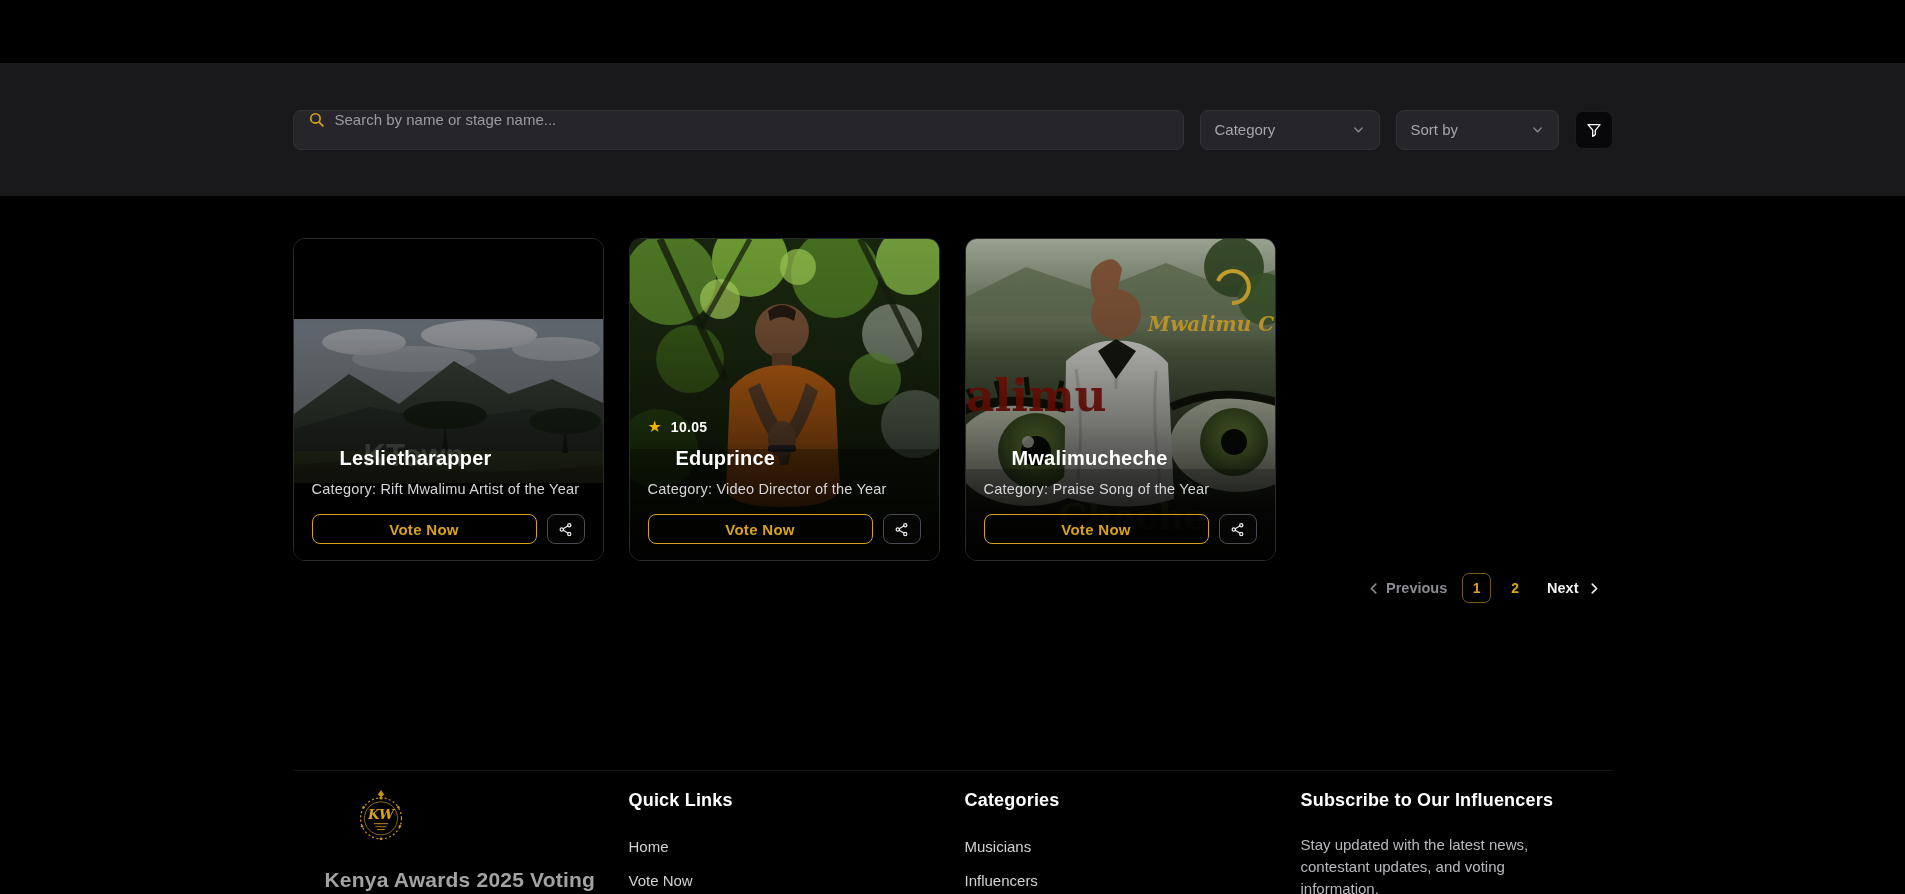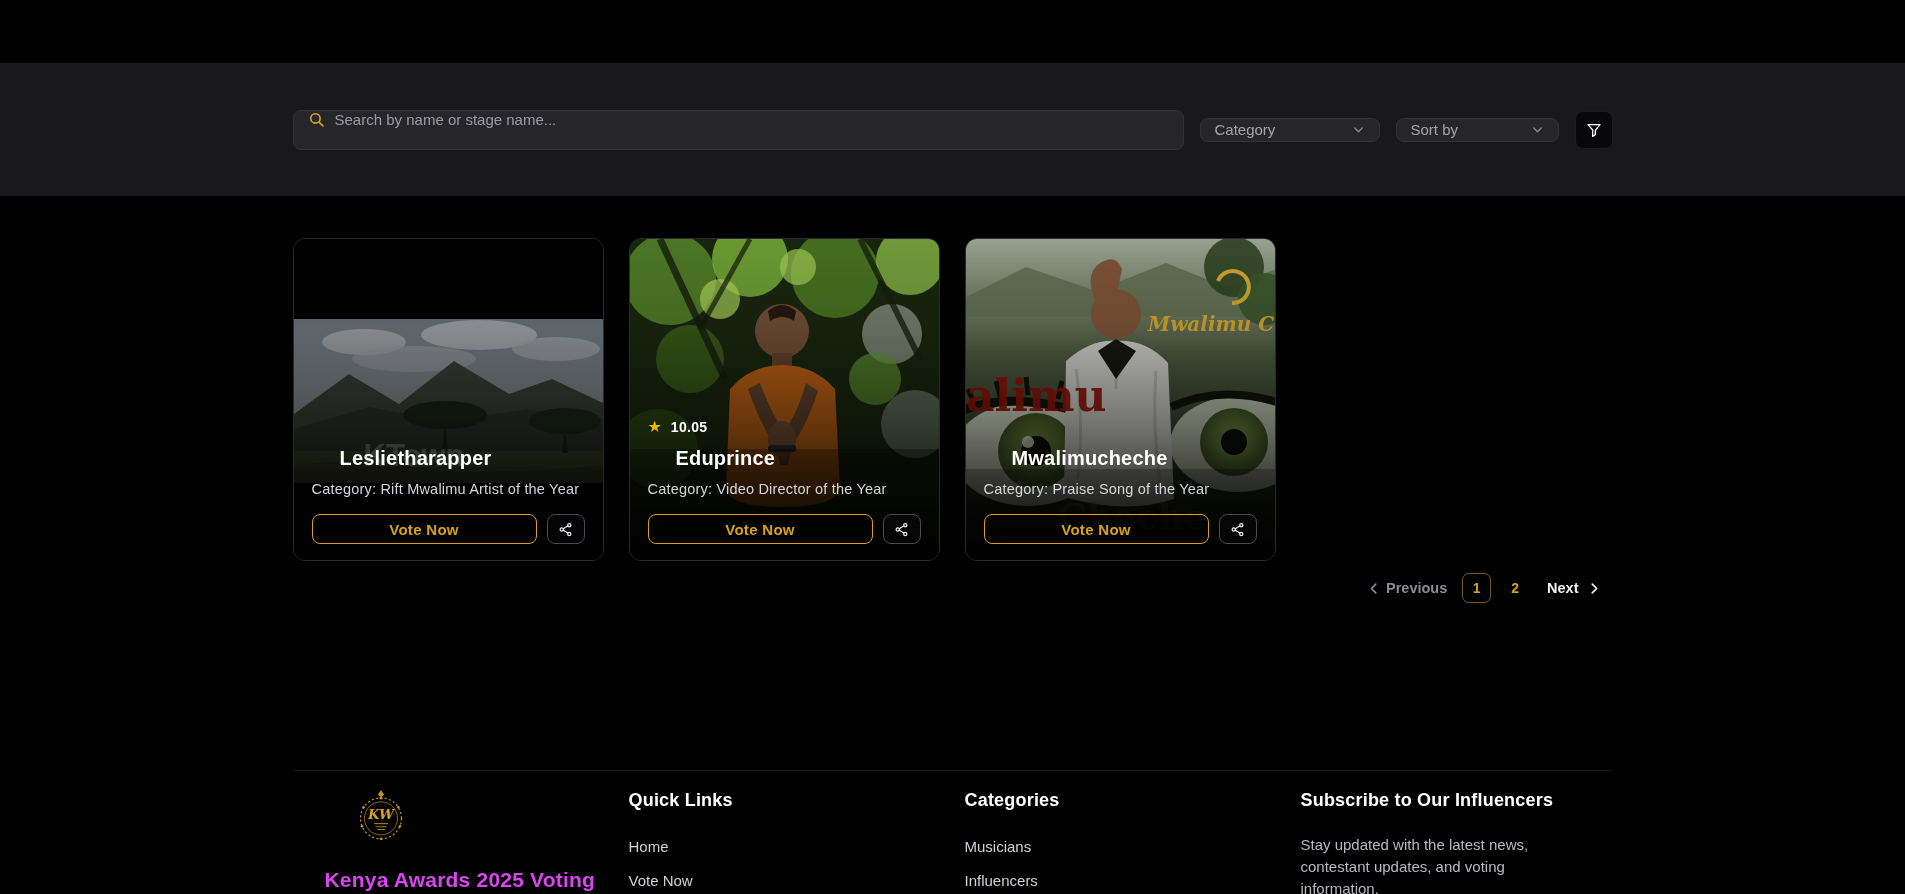--- a/index.html
+++ b/index.html
@@ -11,21 +11,21 @@
   .topbar { height:63px; background:#000; }
 
   
   .search-band { height:133px; background:#19191c; display:flex; align-items:center; }
   .search-row { display:flex; align-items:center; gap:16px; }
   .search-box { flex:1; height:40px; background:#26262a; border:1px solid #323238;
     border-radius:8px; display:flex; align-items:flex-start; padding:0 14px; gap:10px; }
   .search-box input { flex:1; background:transparent; border:none; outline:none;
     color:#e5e5e7; font-size:15px; font-family:"Liberation Sans", sans-serif; }
   .search-box input::placeholder { color:#9a9aa2; }
-  .select-ctl { height:24px; background:#26262a; border:1px solid #323238; border-radius:8px;
+  .select-ctl { height:40px; background:#26262a; border:1px solid #323238; border-radius:8px;
     display:flex; align-items:center; justify-content:space-between; padding:0 14px;
     color:#a4a4ac; font-size:15px; cursor:pointer; }
   .select-category { width:180px; }
   .select-sort { width:163px; }
   .filter-btn { width:38px; height:38px; background:#08080a; border:1px solid #1d1d21;
     border-radius:8px; display:flex; align-items:center; justify-content:center; cursor:pointer; }
 
   
   .cards-grid { margin-top:42px; display:grid; grid-template-columns:repeat(4,311px); gap:25px; }
   .card { position:relative; width:311px; height:323px; background:#060606;
@@ -59,21 +59,21 @@
     color:#d9a21b; font-size:14px; font-weight:600; cursor:pointer; }
   .page-num { color:#d9a21b; font-size:14px; font-weight:600; padding:0 5px; cursor:pointer; }
   .page-next { display:flex; align-items:center; gap:7px; color:#f2f2f4; font-size:14.5px;
     font-weight:600; cursor:pointer; margin-left:8px; }
 
   
   .footer { margin-top:167px; border-top:1px solid #141417; padding-top:19px; }
   .footer-grid { display:grid; grid-template-columns:repeat(4,311px); gap:25px; }
   .brand-col { padding-left:32px; }
   .brand-logo { margin-left:32px; margin-bottom:22px; display:block; }
-  .brand-title { color:#d946ef; font-size:21px; font-weight:700; letter-spacing:.2px; }
+  .brand-title { color:#a3a3a3; font-size:21px; font-weight:700; letter-spacing:.2px; }
   .footer-heading { color:#fff; font-size:18px; font-weight:700; letter-spacing:.2px; margin-bottom:27px; }
   .footer-link { display:block; color:#d2d2d6; font-size:15px; margin-bottom:17px;
     cursor:pointer; text-decoration:none; }
   .newsletter-text { color:#b9b9bf; font-size:15px; line-height:1.48; width:252px; margin-top:-4px; }
 </style>
 </head>
 <body>
 
 <div class="topbar"></div>
 

